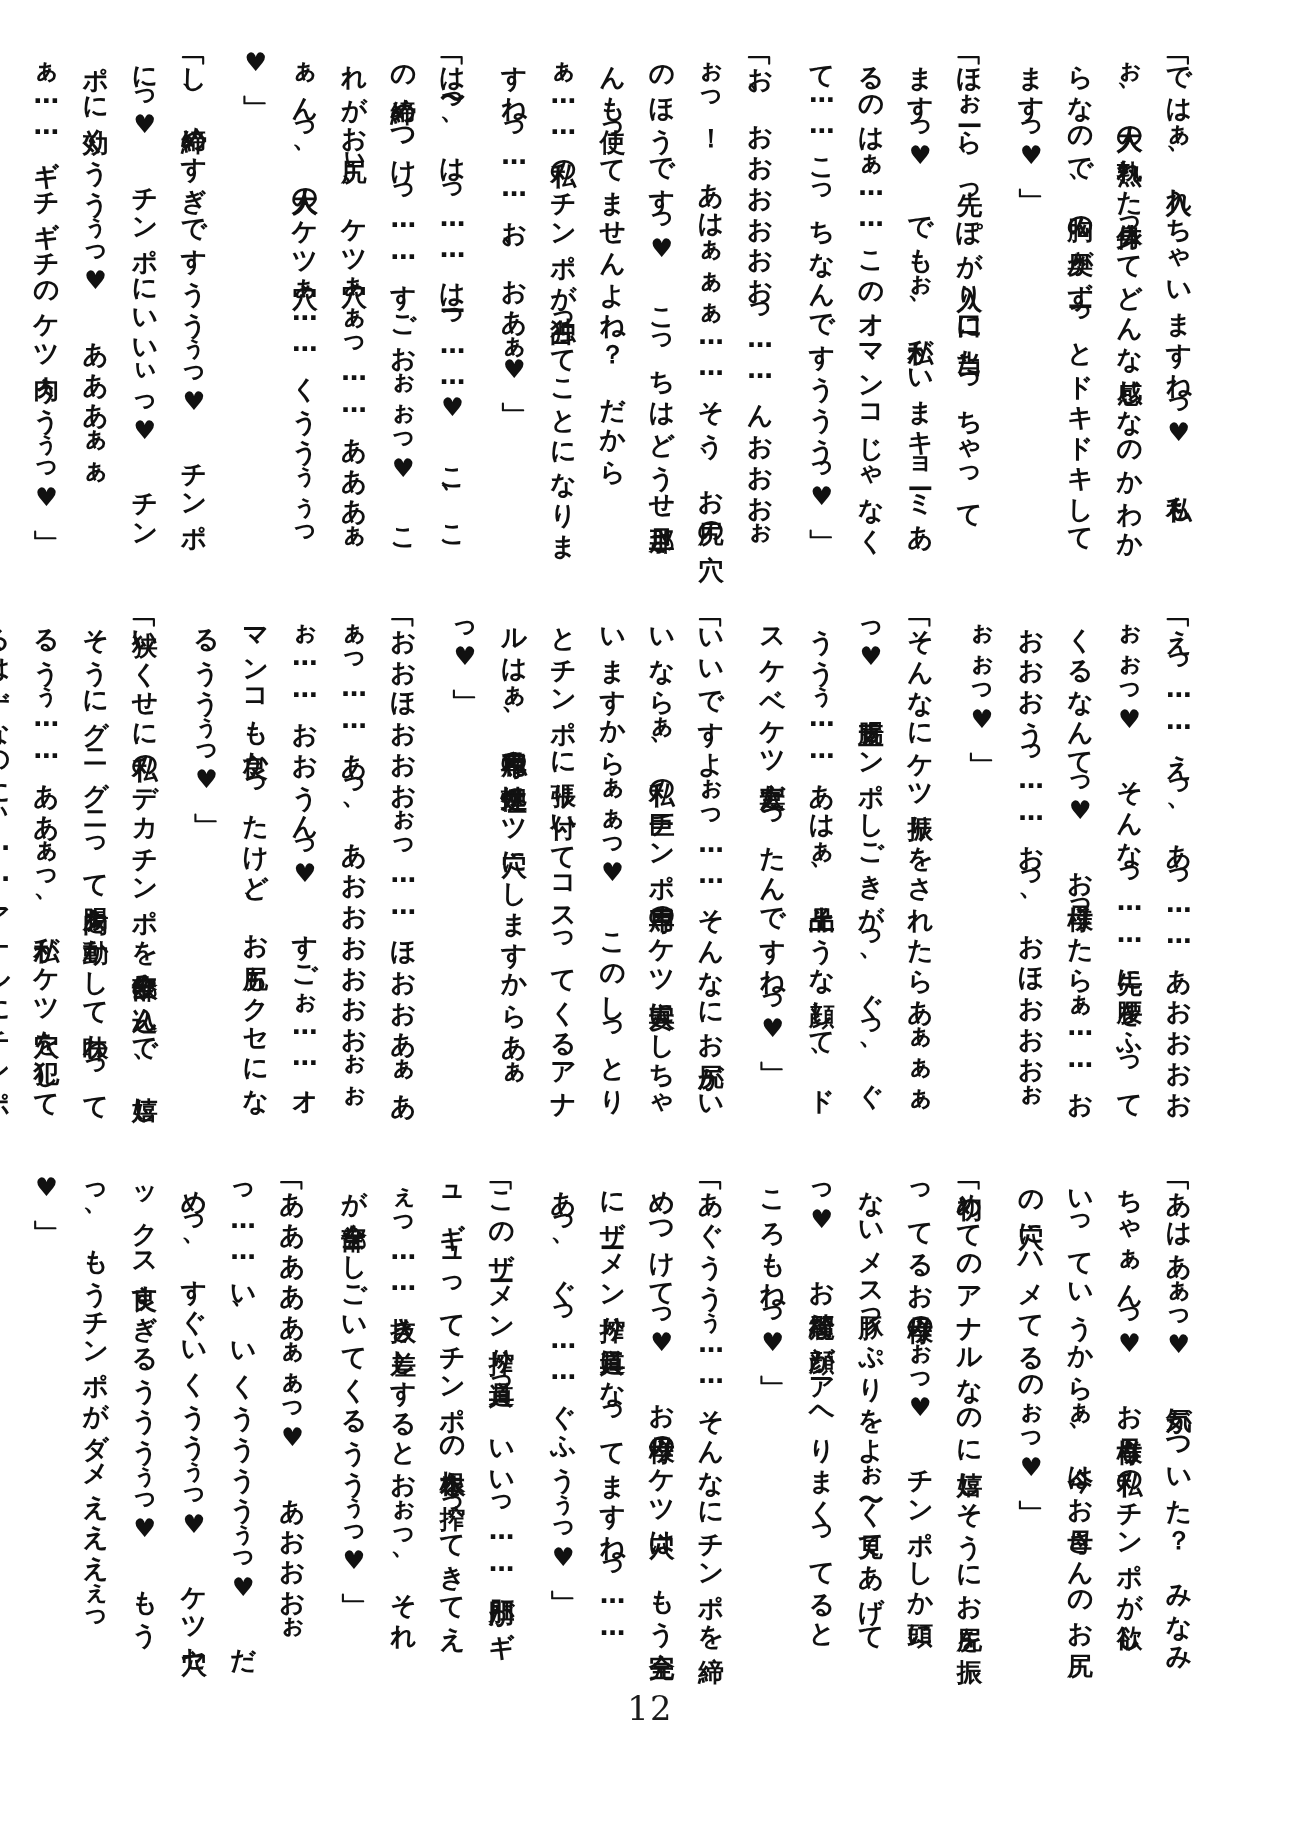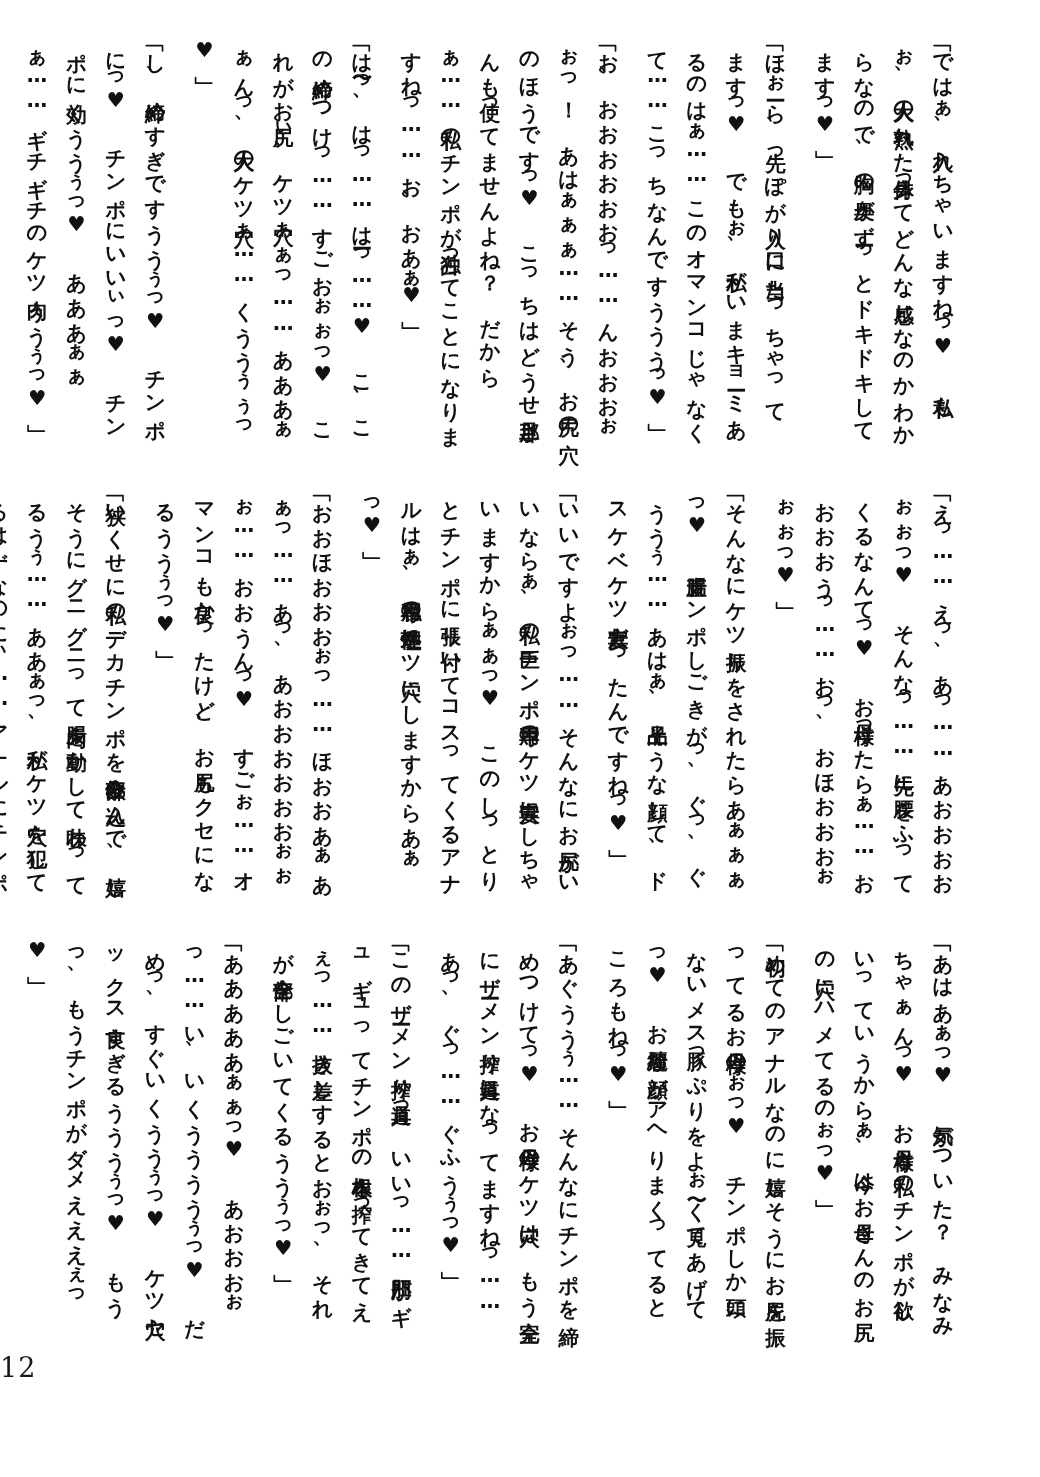--- a/index.html
+++ b/index.html
@@ -79,20 +79,21 @@
   .para {
     margin-left: 10px;
   }
 
   
   #page-number {
     position: absolute;
     left: 0;
     top: 1352px;
     width: 1040px;
+    text-align: center;
     font-family: "DejaVu Serif", "Liberation Serif", serif;
     font-size: 27px;
     font-weight: 400;
     color: #1a1a1a;
     letter-spacing: 1px;
   }
 </style>
 </head>
 <body>
 

